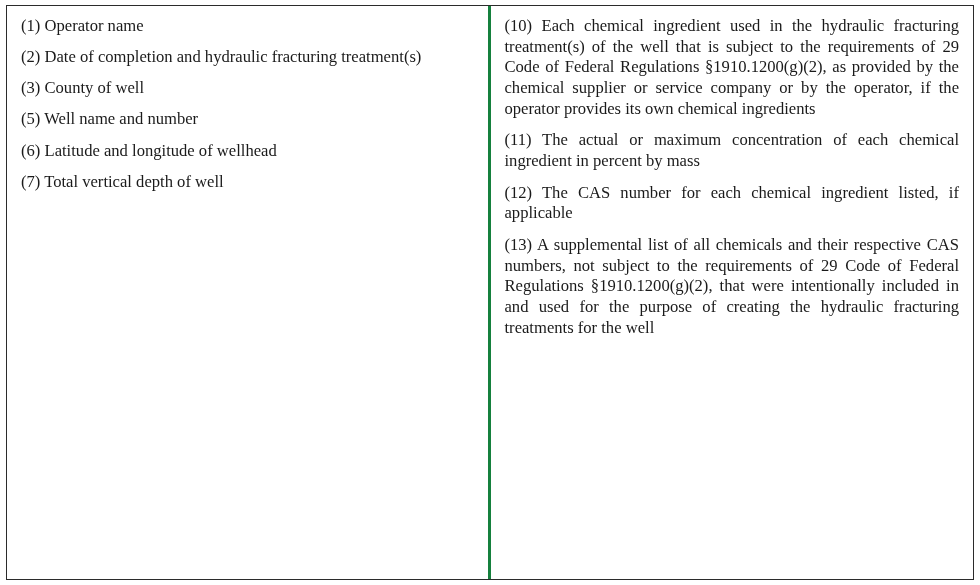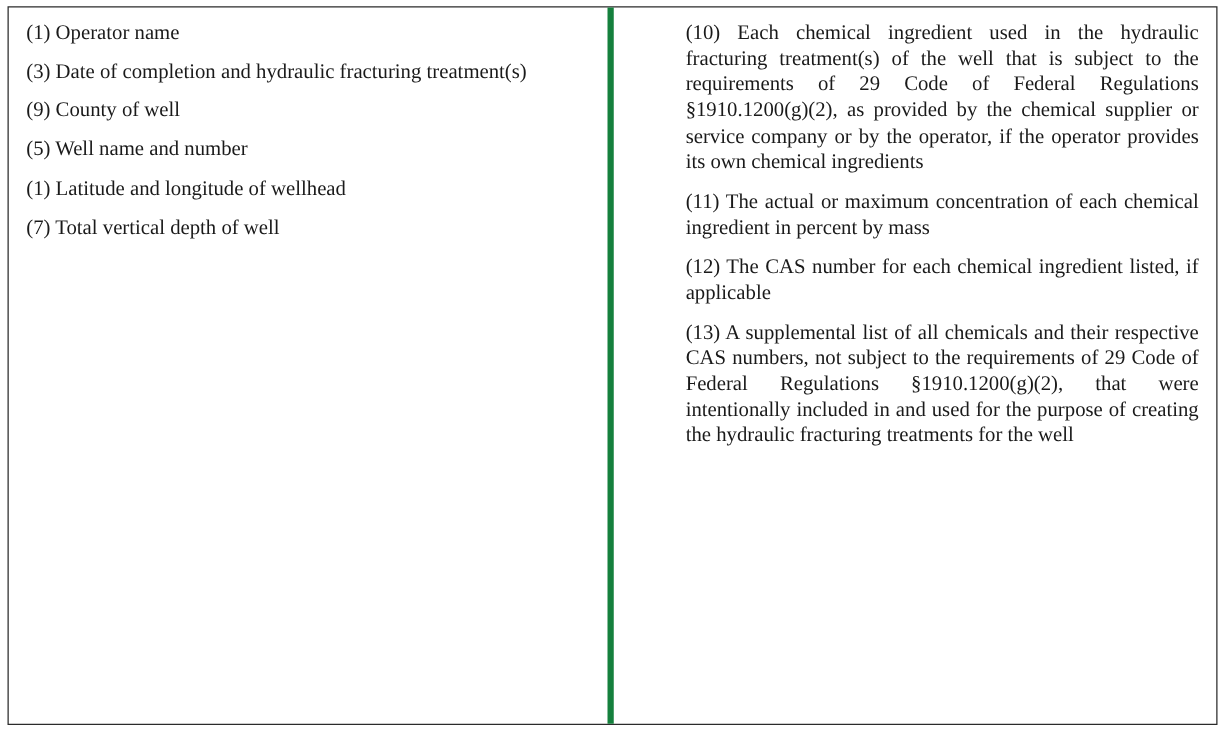--- a/index.html
+++ b/index.html
@@ -28,49 +28,49 @@
     display: flex;
     background: #ffffff;
   }
   .col {
     box-sizing: border-box;
     display: block;
     padding: 10px 14px 6px 14px;
   }
   .col-left {
     width: 484px;
-    border-right: 5px solid #15803d;
+    border-right: 3px solid #15803d;
   }
   .col-right {
     width: 483px;
   }
   .item {
     font-size: 16.6px;
     line-height: 1.245;
     text-align: justify;
     text-justify: inter-word;
     hyphens: auto;
     margin: 0 0 9px 0;
   }
   .col-left .item { margin-bottom: 10.5px; }
-  .col-right .item { margin-bottom: 11px; margin-left: 44px; }
+  .col-right .item { margin-bottom: 11px; }
   .item:last-child { margin-bottom: 0; }
 </style>
 </head>
 <body>
 
 <div class="table-wrap">
   <div class="table">
 
     <div class="col col-left">
       <p class="item">(1) Operator name</p>
-      <p class="item">(3) Date of completion and hydraulic fracturing treatment(s)</p>
-      <p class="item">(9) County of well</p>
+      <p class="item">(2) Date of completion and hydraulic fracturing treatment(s)</p>
+      <p class="item">(3) County of well</p>
       <p class="item">(5) Well name and number</p>
-      <p class="item">(1) Latitude and longitude of wellhead</p>
+      <p class="item">(6) Latitude and longitude of wellhead</p>
       <p class="item">(7) Total vertical depth of well</p>
     </div>
 
     <div class="col col-right">
       <p class="item">(10) Each chemical ingredient used in the hydraulic fracturing treatment(s) of the well that is subject to the requirements of 29 Code of Federal Regulations §1910.1200(g)(2), as provided by the chemical supplier or service company or by the operator, if the operator provides its own chemical ingredients</p>
       <p class="item">(11) The actual or maximum concentration of each chemical ingredient in percent by mass</p>
       <p class="item">(12) The CAS number for each chemical ingredient listed, if applicable</p>
       <p class="item">(13) A supplemental list of all chemicals and their respective CAS numbers, not subject to the requirements of 29 Code of Federal Regulations §1910.1200(g)(2), that were intentionally included in and used for the purpose of creating the hydraulic fracturing treatments for the well</p>
     </div>
 

